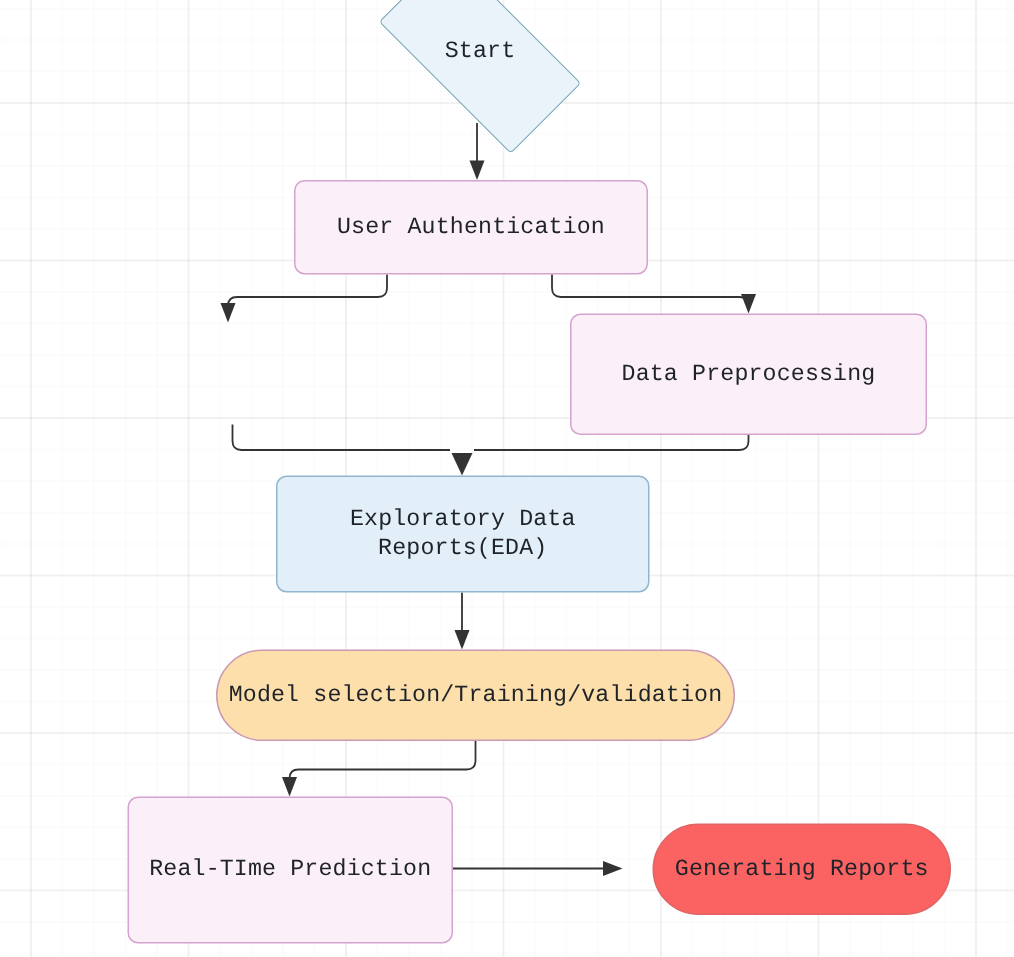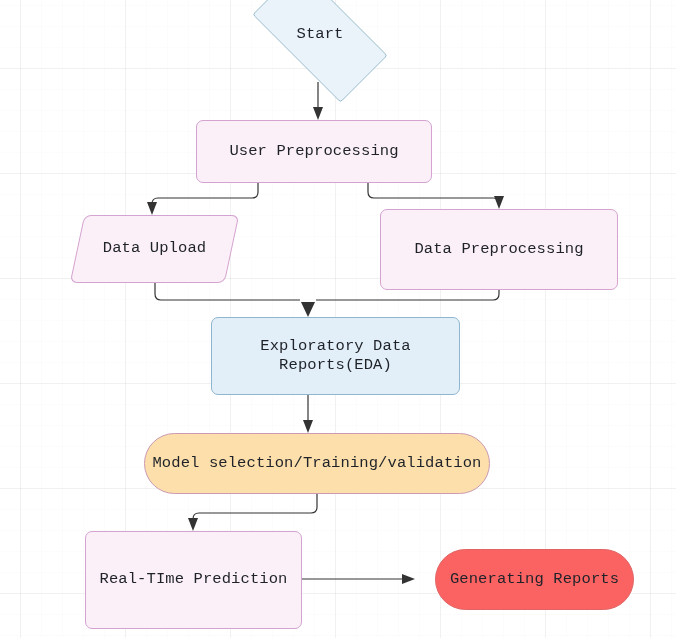--- a/index.html
+++ b/index.html
@@ -77,21 +77,21 @@
   .red-stadium {
     background: #fb6363;
     border-color: #e06464;
     border-width: 1.4px;
     border-style: solid;
     border-radius: 999px;
   }
 
   #n-auth  { left: 196px; top: 120px; width: 236px; height: 63px; }
   #n-prep  { left: 380px; top: 209px; width: 238px; height: 81px; }
-  #n-eda   { left: 184px; top: 317px; width: 249px; height: 78px; margin-left: 27px; }
+  #n-eda   { left: 184px; top: 317px; width: 249px; height: 78px; }
   #n-model { left: 144px; top: 433px; width: 346px; height: 61px; }
   #n-pred  { left: 85px;  top: 531px; width: 217px; height: 98px; }
   #n-rep   { left: 435px; top: 549px; width: 199px; height: 61px; }
 
   
   #n-upload { left: 77px; top: 215px; width: 155px; height: 68px; }
   #n-upload .par {
     position: absolute; inset: 0;
     background: #fbeff8;
     border: 1.4px solid #d4a3cf;
@@ -155,27 +155,23 @@
       <polygon points="415,579 402,574 402,584"></polygon>
     </g>
   </svg>
 
   <div class="node" id="n-start">
     <div class="dia"></div>
     <span class="lbl">Start</span>
   </div>
 
   <div class="node rect pink" id="n-auth">
-    <span>User Preprocessing</span>
+    <span>User Authentication</span>
   </div>
 
-  <div class="node" id="n-upload">
-    <div class="par"></div>
-    <span class="lbl">Data Upload</span>
-  </div>
 
   <div class="node rect pink" id="n-prep">
     <span>Data Preprocessing</span>
   </div>
 
   <div class="node rect blue" id="n-eda">
     <span>
       <span>Exploratory Data</span><br>
       <span>Reports(EDA)</span>
     </span>

